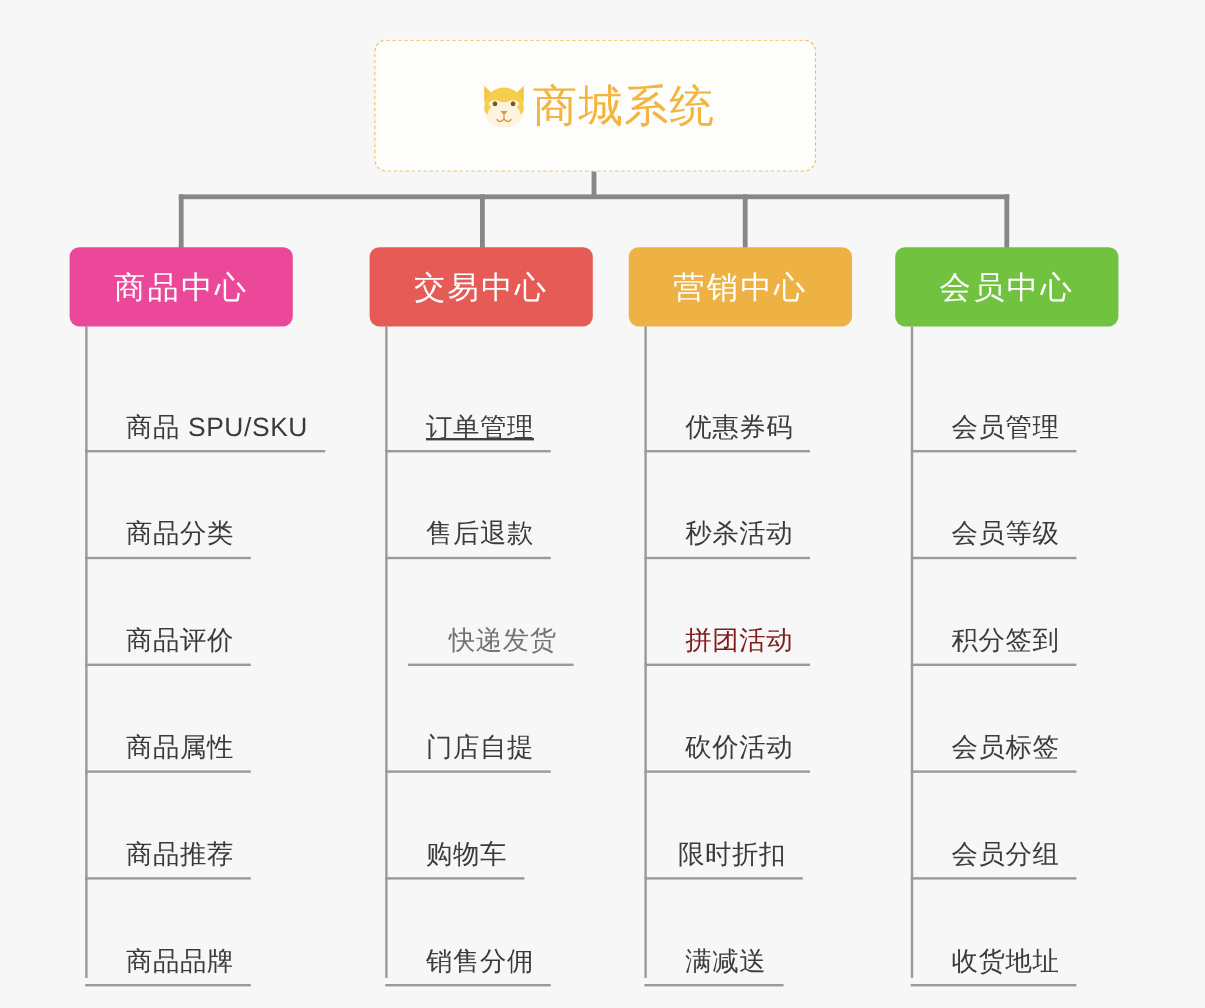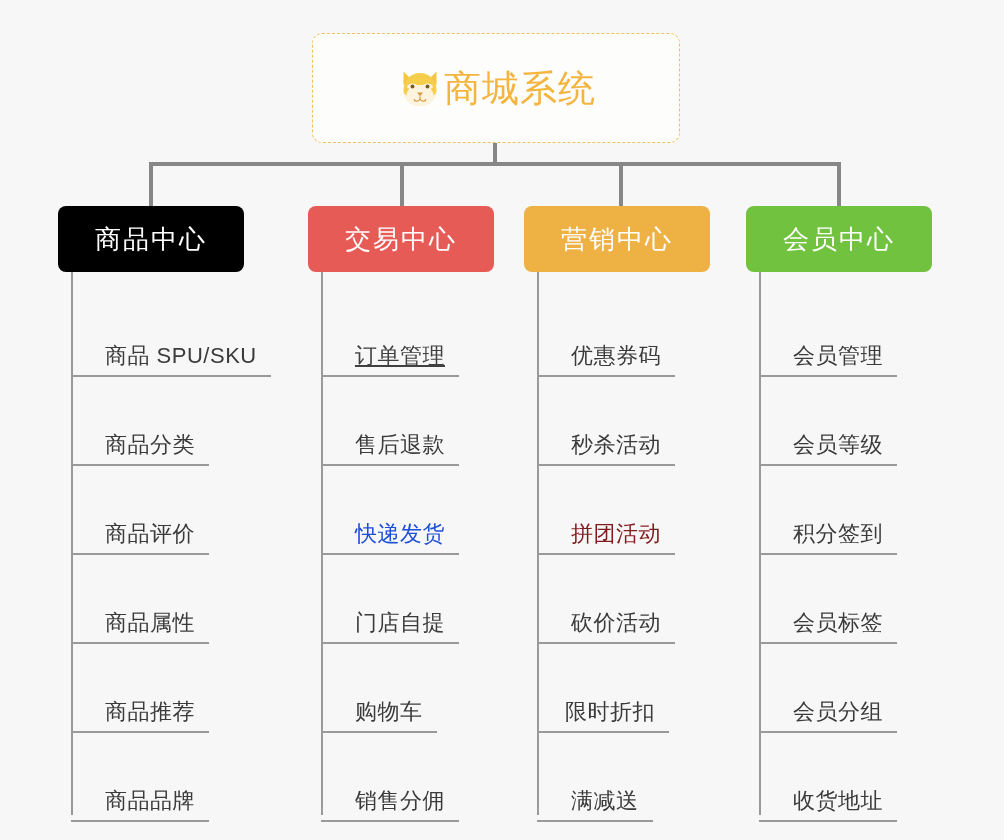--- a/index.html
+++ b/index.html
@@ -160,21 +160,21 @@
   </div>
 
   <div class="conn conn-stem" style="background: rgb(135, 135, 135);"></div>
   <div class="conn conn-bus" style="background: rgb(135, 135, 135);"></div>
   <div class="conn conn-drop d0" style="background: rgb(135, 135, 135);"></div>
   <div class="conn conn-drop d1" style="background: rgb(135, 135, 135);"></div>
   <div class="conn conn-drop d2" style="background: rgb(135, 135, 135);"></div>
   <div class="conn conn-drop d3" style="background: rgb(135, 135, 135);"></div>
 
   <div class="column c0">
-    <div class="col-header" style="background: #000000;">商品中心</div>
+    <div class="col-header" style="background: #ec4899;">商品中心</div>
     <div class="leaf-list">
       <div class="leaf-item">
           <span class="leaf-text" style="border-bottom-color: rgb(154, 154, 154); color: rgb(59, 59, 59);">商品 SPU/SKU</span>
         </div>
       <div class="leaf-item">
           <span class="leaf-text" style="border-bottom-color: rgb(154, 154, 154); color: rgb(59, 59, 59);">商品分类</span>
         </div>
       <div class="leaf-item">
           <span class="leaf-text" style="border-bottom-color: rgb(154, 154, 154); color: rgb(59, 59, 59);">商品评价</span>
         </div>
@@ -193,21 +193,21 @@
   <div class="column c1">
     <div class="col-header" style="background: rgb(231, 91, 87);">交易中心</div>
     <div class="leaf-list">
       <div class="leaf-item">
           <span class="leaf-text" style="border-bottom-color: rgb(154, 154, 154); color: #404040; text-decoration: underline;">订单管理</span>
         </div>
       <div class="leaf-item">
           <span class="leaf-text" style="border-bottom-color: rgb(154, 154, 154); color: rgb(59, 59, 59);">售后退款</span>
         </div>
       <div class="leaf-item">
-          <span class="leaf-text" style="border-bottom-color: rgb(154, 154, 154); color: #1d4ed8;">快递发货</span>
+          <span class="leaf-text" style="border-bottom-color: rgb(154, 154, 154); color: #737373; margin-left: 19px;">快递发货</span>
         </div>
       <div class="leaf-item">
           <span class="leaf-text" style="border-bottom-color: rgb(154, 154, 154); color: rgb(59, 59, 59);">门店自提</span>
         </div>
       <div class="leaf-item">
           <span class="leaf-text" style="border-bottom-color: rgb(154, 154, 154); color: rgb(59, 59, 59);">购物车</span>
         </div>
       <div class="leaf-item">
           <span class="leaf-text" style="border-bottom-color: rgb(154, 154, 154); color: rgb(59, 59, 59);">销售分佣</span>
         </div>

